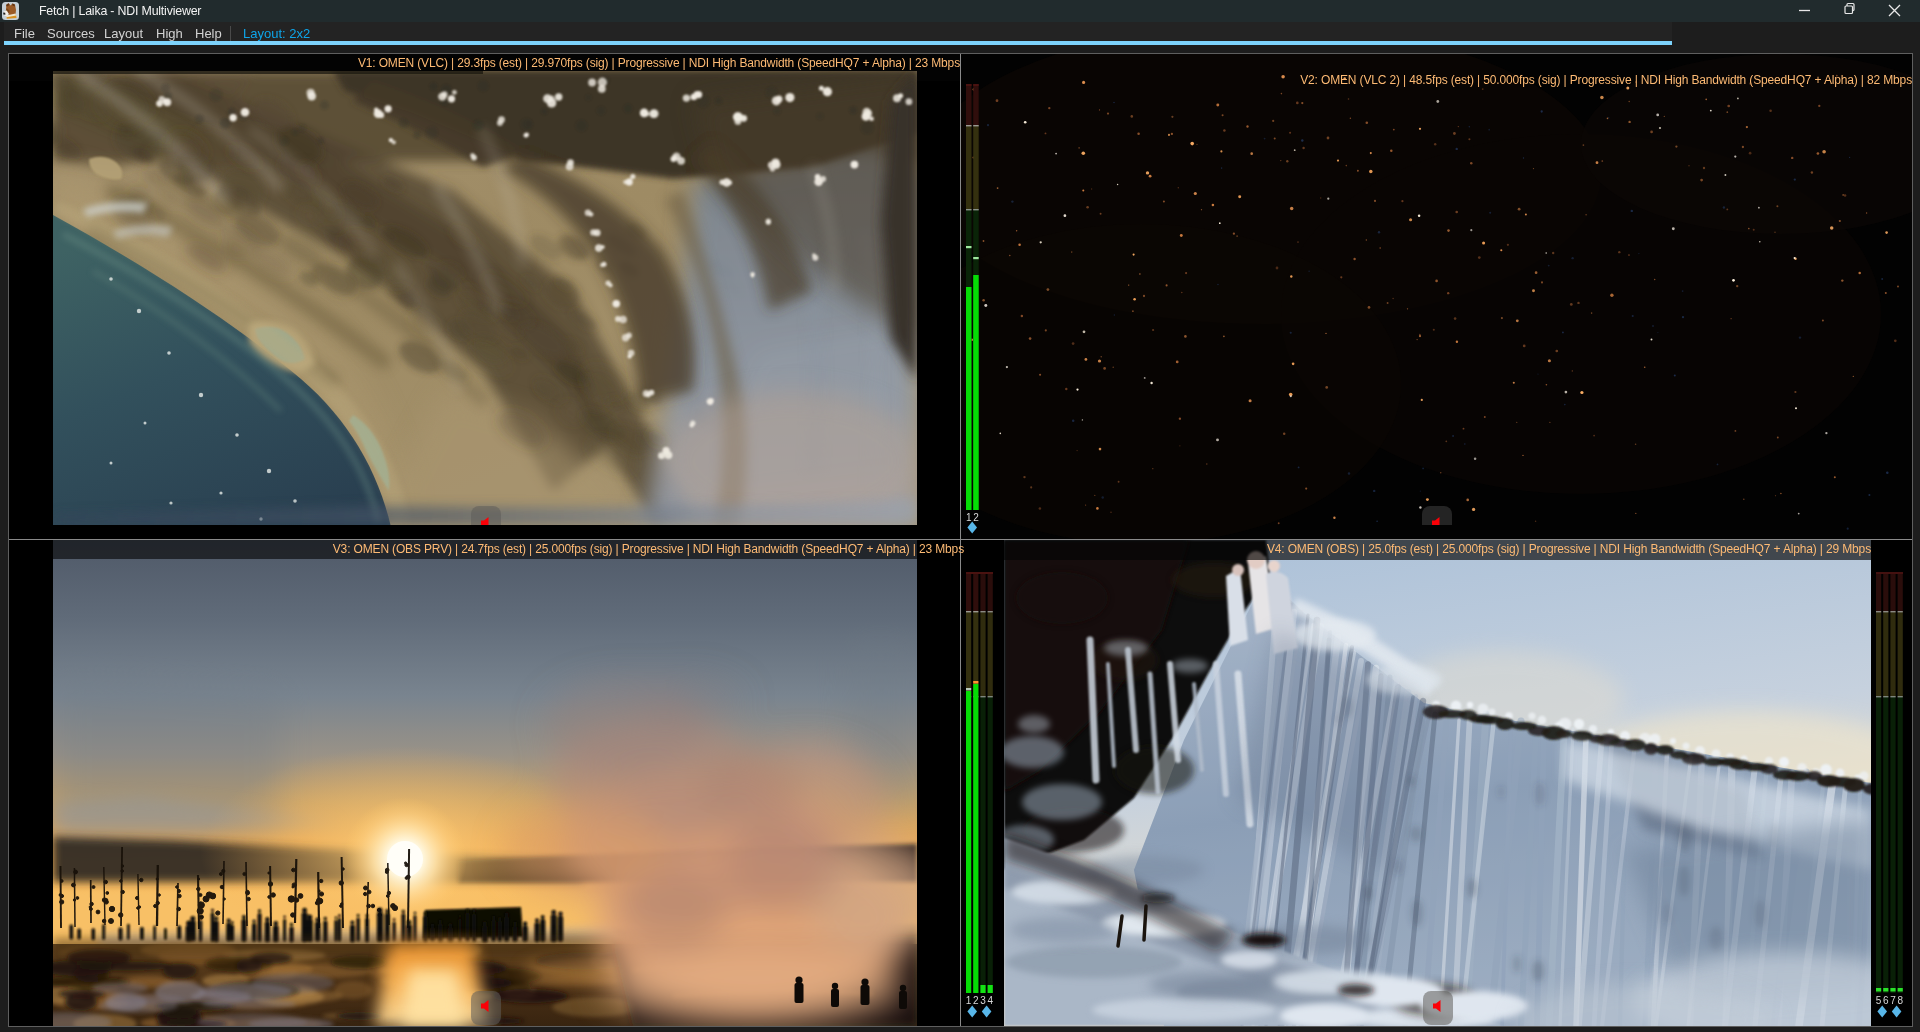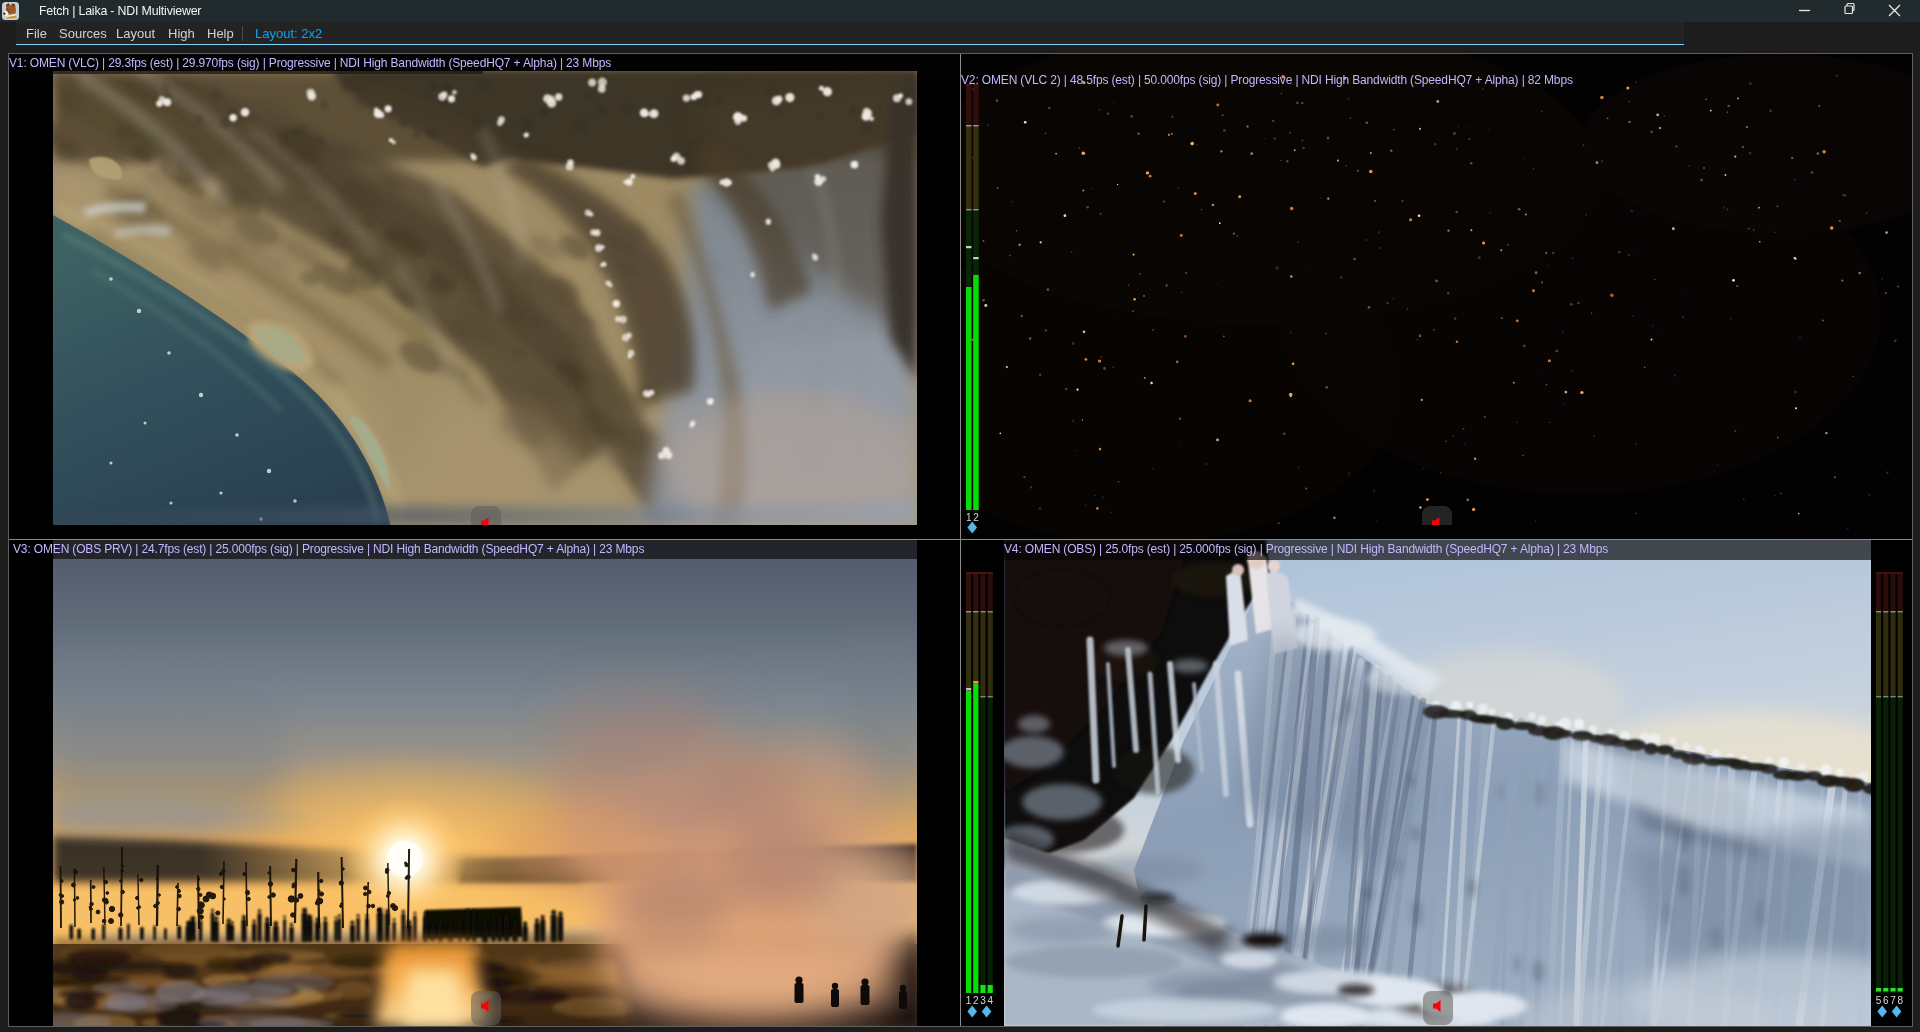--- a/index.html
+++ b/index.html
@@ -1,26 +1,26 @@
 <!DOCTYPE html>
 <html><head>
 <meta charset="utf-8">
 <style>
   * { margin:0; padding:0; box-sizing:border-box; }
   html,body { width:1920px; height:1032px; background:#1d1d1d; overflow:hidden;
     font-family:"Liberation Sans", sans-serif; }
   .abs { position:absolute; }
   #titlebar { position:absolute; left:0; top:0; width:1920px; height:22px; background:#212b2d; }
   #titletext { position:absolute; left:24px; top:0; height:22px; line-height:23px; font-size:12.4px; letter-spacing:-0.2px; color:#f2f2f2;margin-left:15px; }
-  #menubar { position:absolute; left:16px; top:22px; width:1668px; height:23px; background:#232323; border-bottom:1px solid #7dd3fc; }
+  #menubar { position:absolute; left:4px; top:22px; width:1668px; height:23px; background:#232323; border-bottom:4px solid #7dd3fc; }
   .mitem { position:absolute; top:0; height:22px; line-height:23px; font-size:13px; color:#d2d2d2; }
   #frame { position:absolute; left:8px; top:53px; width:1905px; height:974px; border:1px solid #5f5f5f; background:#000; }
   .divv { position:absolute; left:960px; top:54px; width:1px; height:972px; background:#8a8a8a; }
   .divh { position:absolute; left:9px; top:539px; width:1903px; height:1px; background:#8a8a8a; }
-  .vhead { position:absolute; height:27px; line-height:18px; font-size:12px; letter-spacing:-0.15px; color:#c4b5fd; text-align:left; white-space:nowrap; }
+  .vhead { position:absolute; height:27px; line-height:18px; font-size:12px; letter-spacing:-0.15px; color:#fdba74; text-align:right; white-space:nowrap; }
 </style>
 </head>
 <body>
 <div id="titlebar">
   <svg class="abs" style="left:2px;top:2px" width="17" height="18" viewBox="0 0 17 18">
     <rect x="0" y="0" width="17" height="18" rx="3.5" fill="#c5cfd6"></rect>
     <path d="M4,3 L6.5,1.2 L8.5,3.4 L10.5,1.4 L13,2.6 L14,8 L13.5,13 L8,13.5 L4.5,10 Z" fill="#9a5a26"></path>
     <path d="M4,3 L6.5,1.2 L7.5,2.8 L5.5,4.6 Z" fill="#5f3414"></path>
     <path d="M10.5,1.4 L12.6,2.4 L12.9,4.4 L10.2,3.2 Z" fill="#5f3414"></path>
     <path d="M4.5,6 L7.5,8.5 L6.8,12.5 L3.2,11.5 Z" fill="#7a4418"></path>
@@ -1511,21 +1511,21 @@
 </g>
 
 <path d="M620,310 L867,280 L867,452 L680,465 Z" fill="#6e8199" opacity="0.5" filter="url(#d_b10)"></path>
 <path d="M270,90 L420,160 L380,330 L230,260 Z" fill="#5e6d84" opacity="0.28" filter="url(#d_b10)"></path>
 
 <ellipse cx="780" cy="462" rx="150" ry="50" fill="#c9d3de" opacity="0.7" filter="url(#d_b10)"></ellipse>
 <ellipse cx="640" cy="480" rx="130" ry="36" fill="#c2ccd7" opacity="0.5" filter="url(#d_b10)"></ellipse>
 </svg>
 </div>
 <div class="abs" style="left:1004px;top:540px;width:867px;height:20px;background:rgba(5,5,5,0.66)"></div>
-<div class="vhead" style="left:1004px;top:540px;width:867px">V4: OMEN (OBS) | 25.0fps (est) | 25.000fps (sig) | Progressive | NDI High Bandwidth (SpeedHQ7 + Alpha) | 23 Mbps</div>
+<div class="vhead" style="left:1004px;top:540px;width:867px">V4: OMEN (OBS) | 25.0fps (est) | 25.000fps (sig) | Progressive | NDI High Bandwidth (SpeedHQ7 + Alpha) | 29 Mbps</div>
 
 <svg class="abs" style="left:965px;top:84px" width="16" height="450" viewBox="0 0 16 450" font-family="Liberation Sans, sans-serif">
  <g>
   <rect x="1" y="0" width="5.5" height="42" fill="#300e0c"></rect>
       <rect x="8.2" y="0" width="5.5" height="42" fill="#300e0c"></rect>
   <rect x="1" y="0" width="5.5" height="2" fill="#4a1210"></rect>
       <rect x="8.2" y="0" width="5.5" height="2" fill="#4a1210"></rect>
   <rect x="1" y="42" width="5.5" height="84" fill="#34300f"></rect>
       <rect x="8.2" y="42" width="5.5" height="84" fill="#34300f"></rect>
   <rect x="1" y="126" width="5.5" height="300" fill="#0a2408"></rect>

